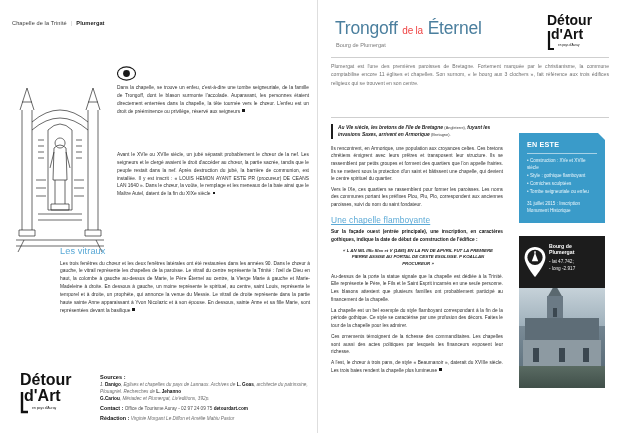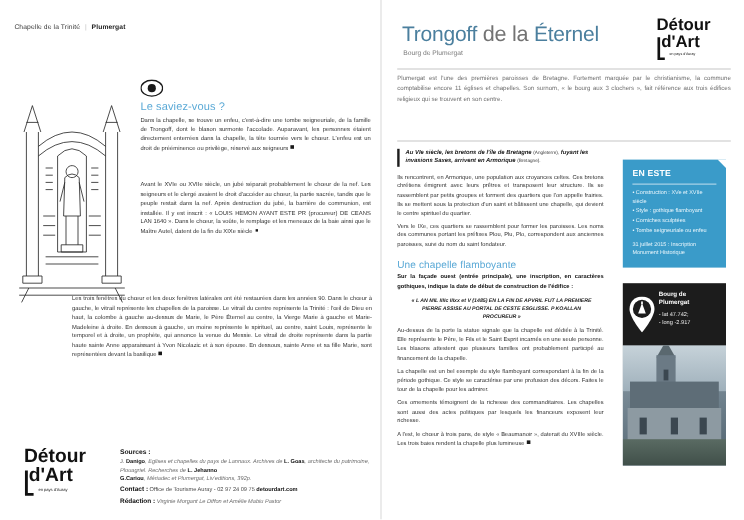--- a/index.html
+++ b/index.html
@@ -83,21 +83,21 @@
     width: 301px; height: 433px;
     background: #ffffff;
   }
 
   #title {
     position: absolute; left: 16px; top: 18px;
     font-size: 17.5px; color: #4b7f9e;
     font-weight: normal; white-space: nowrap;
     letter-spacing: -.2px;
   }
-  #title .thin { font-size: 18px; color: #737373; }
+  #title .thin { font-size: 10px; color: #ef4444; }
   #subtitle {
     position: absolute; left: 17px; top: 42px;
     font-size: 5.6px; color: #7a7a7a;
   }
   #logo-right { position: absolute; left: 228px; top: 10px; width: 62px; height: 42px; }
 
   .hr {
     position: absolute; height: 1px; background: #cfcfcf;
   }
   #intro {
@@ -113,21 +113,21 @@
     border-left: 2.6px solid #1d1d1d;
     padding-left: 5px;
     margin-bottom: 6px;
   }
   .quote-box .q {
     font-size: 4.9px; line-height: 1.5;
     font-style: italic; font-weight: bold; color: #1a1a1a;
   }
   .quote-box .q .small { font-size: 3.9px; font-weight: normal; font-style: normal; color: #3a3a3a; }
   #maincol p.body { font-size: 4.75px; line-height: 1.6; }
-  h3.blue-head.rh { font-size: 8.4px; margin-top: 7px; margin-bottom: 3px; }
+  h3.blue-head.rh { font-size: 8.4px; margin-top: 7px; margin-bottom: 3px; text-decoration: underline; }
   .inscription {
     font-size: 4.35px; line-height: 1.55; font-style: italic;
     font-weight: bold; color: #1b1b1b; text-align: center;
     margin: 4px 6px 5px 8px;
   }
 
   
   #enbref {
     position: absolute; left: 200px; top: 133px; width: 86px;
     background: #3a9bc9;
@@ -235,29 +235,29 @@
     </div>
 
     <div class="eye-wrap">
       <svg width="19" height="15" viewBox="0 0 19 15">
         <ellipse cx="9.5" cy="7.5" rx="9" ry="6.6" fill="none" stroke="#1a1a1a" stroke-width="1.1"></ellipse>
         <ellipse cx="9.5" cy="7.5" rx="3.4" ry="3.4" fill="#1a1a1a"></ellipse>
       </svg>
     </div>
 
     <div class="lcol" style="top:84px;">
-      <h3 class="blue-head">Le saviez-vous ?</h3>
       <p class="body"><span>Dans la chapelle, se trouve un enfeu, c'est-à-dire une tombe seigneuriale, de la famille de Trongoff, dont le blason surmonte l'accolade. Auparavant, les personnes étaient directement enterrées dans la chapelle, la tête tournée vers le chœur. L'enfeu est un droit de prééminence ou privilège, réservé aux seigneurs</span><span class="sq"></span></p>
     </div>
 
     <div class="lcol" style="top:151px;">
       <p class="body"><span>Avant le XVIe ou XVIIe siècle, un jubé séparait probablement le chœur de la nef. Les seigneurs et le clergé avaient le droit d'accéder au chœur, la partie sacrée, tandis que le peuple restait dans la nef. Après destruction du jubé, la barrière de communion, est installée. Il y est inscrit : « LOUIS HEMON AYANT ESTE PR (procureur) DE CEANS LAN 1640 ». Dans le chœur, la voûte, le remplage et les meneaux de la baie ainsi que le Maître Autel, datent de la fin du XIXe siècle</span><span class="sq"></span></p>
     </div>
 
     <div class="lcol" style="top:246px;left:60px;width:250px;">
+      <h3 class="blue-head">Les vitraux</h3>
       <p class="body"><span>Les trois fenêtres du chœur et les deux fenêtres latérales ont été restaurées dans les années 90. Dans le chœur à gauche, le vitrail représente les chapelles de la paroisse. Le vitrail du centre représente la Trinité : l'œil de Dieu en haut, la colombe à gauche au-dessus de Marie, le Père Éternel au centre, la Vierge Marie à gauche et Marie-Madeleine à droite. En dessous à gauche, un moine représente le spirituel, au centre, saint Louis, représente le temporel et à droite, un prophète, qui annonce la venue du Messie. Le vitrail de droite représente dans la partie haute sainte Anne apparaissant à Yvon Nicolazic et à son épouse. En dessous, sainte Anne et sa fille Marie, sont représentées devant la basilique</span><span class="sq"></span></p>
     </div>
 
     <div id="logo-left">
       <svg viewBox="0 0 70 48" width="70" height="48">
         <text x="0" y="17" font-family="Liberation Sans, sans-serif" font-size="16" font-weight="bold" fill="#111">Détour</text>
         <text x="4" y="33" font-family="Liberation Sans, sans-serif" font-size="16" font-weight="bold" fill="#111">d'Art</text>
         <path d="M2 24 L2 44 L8 44" stroke="#111" stroke-width="2.4" fill="none"></path>
         <text x="12" y="41" font-family="Liberation Sans, sans-serif" font-size="3.4" fill="#111">en pays d'Auray</text>
       </svg>

